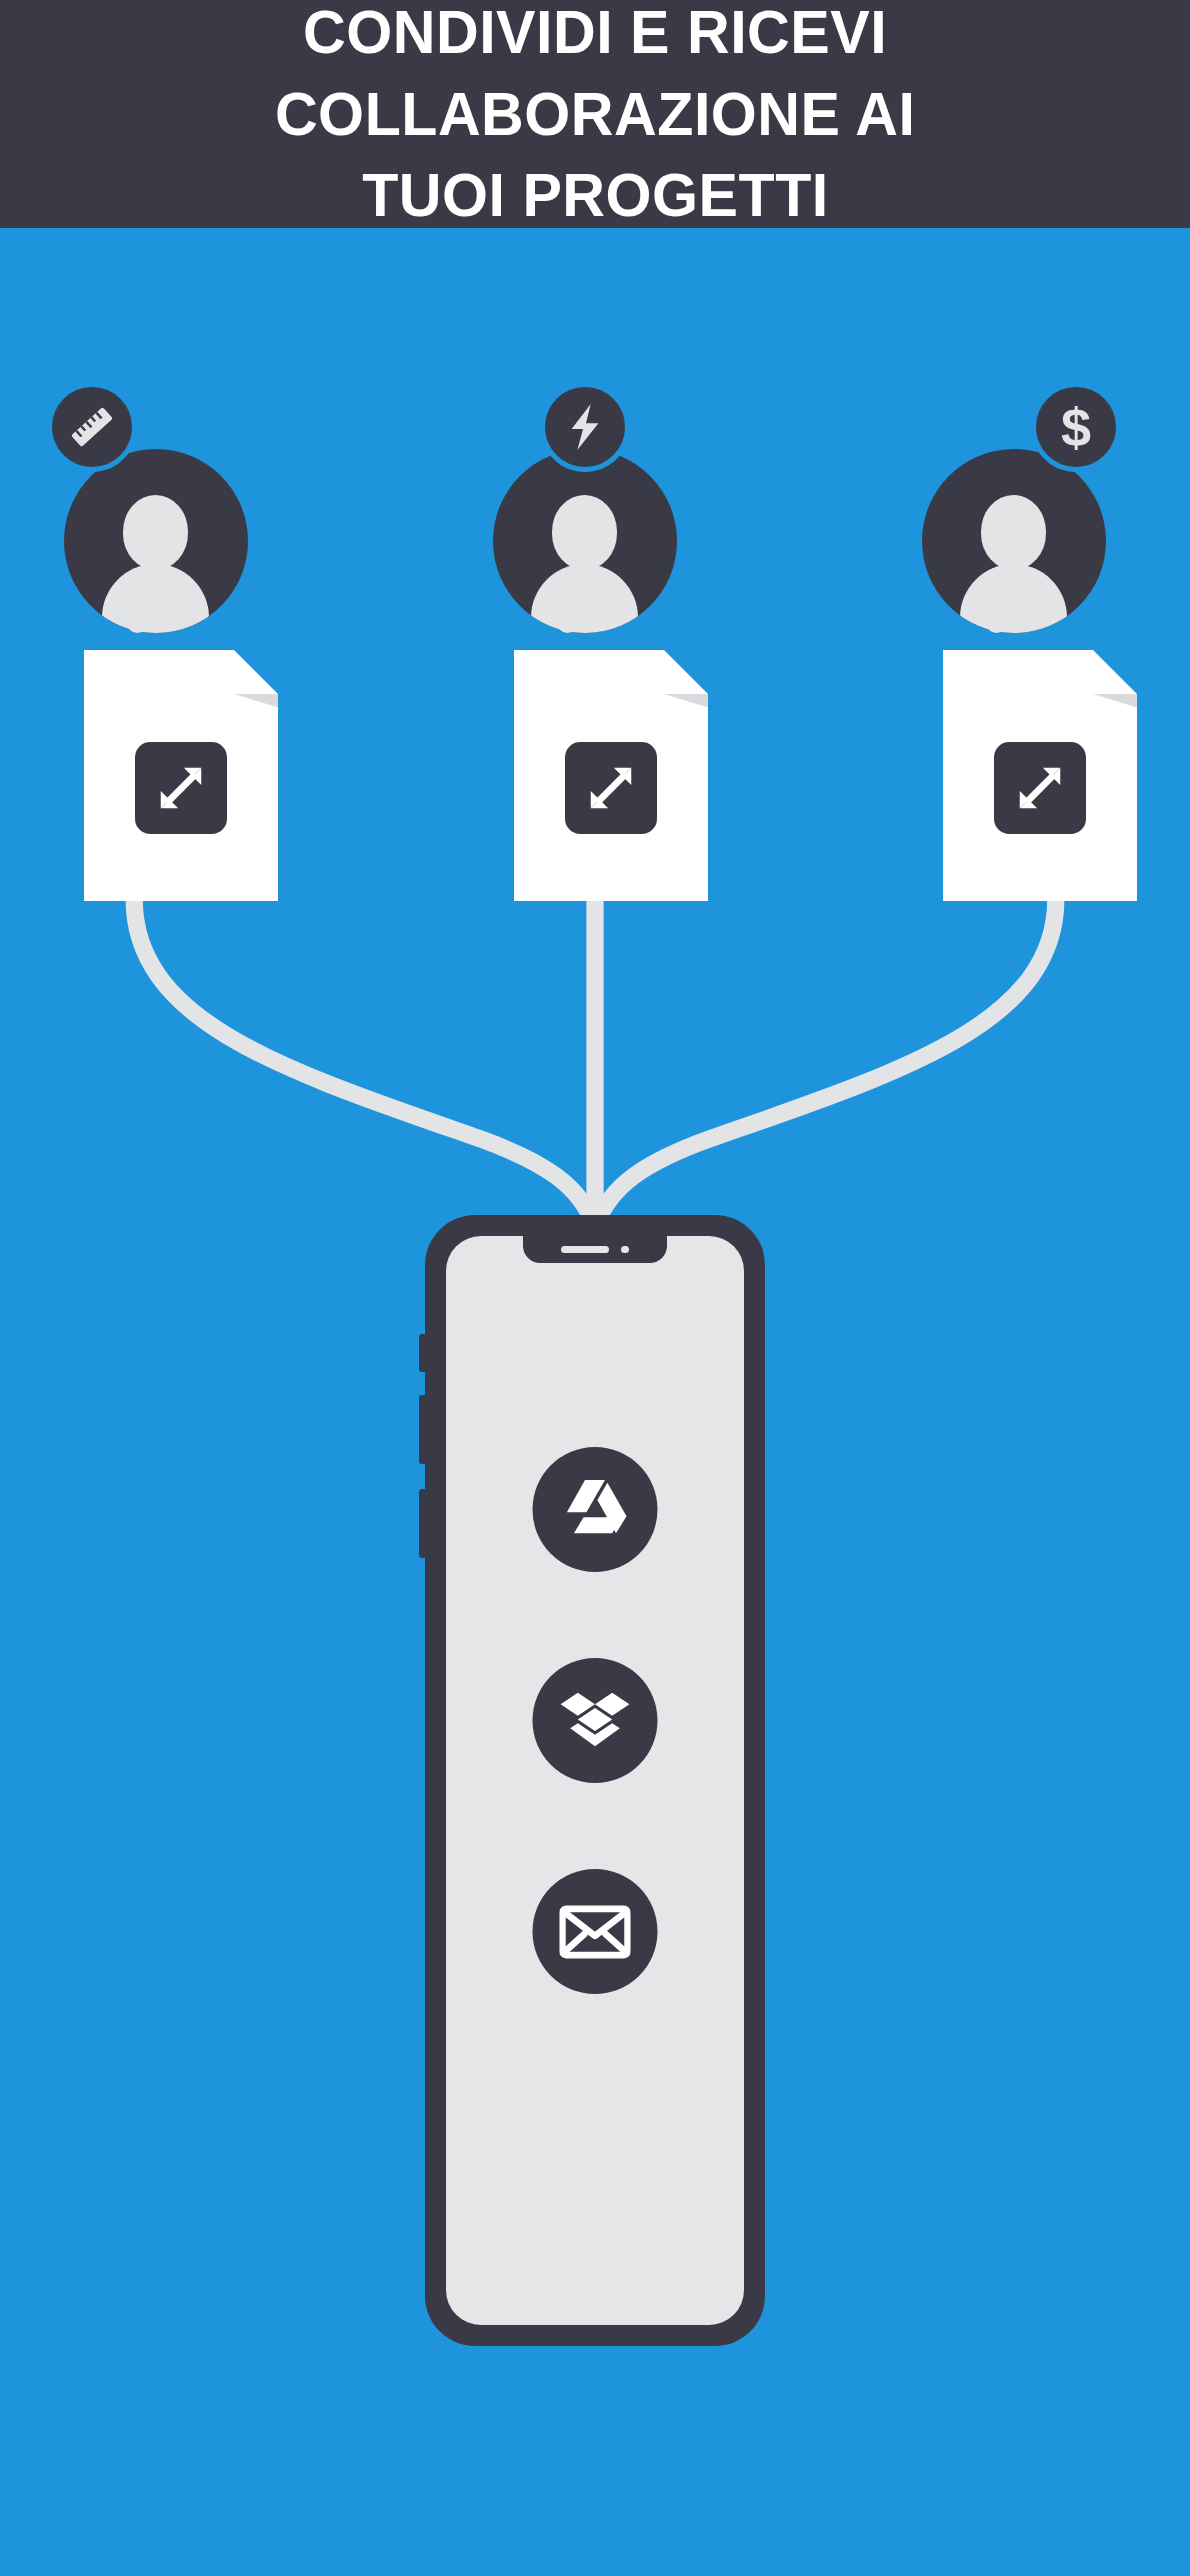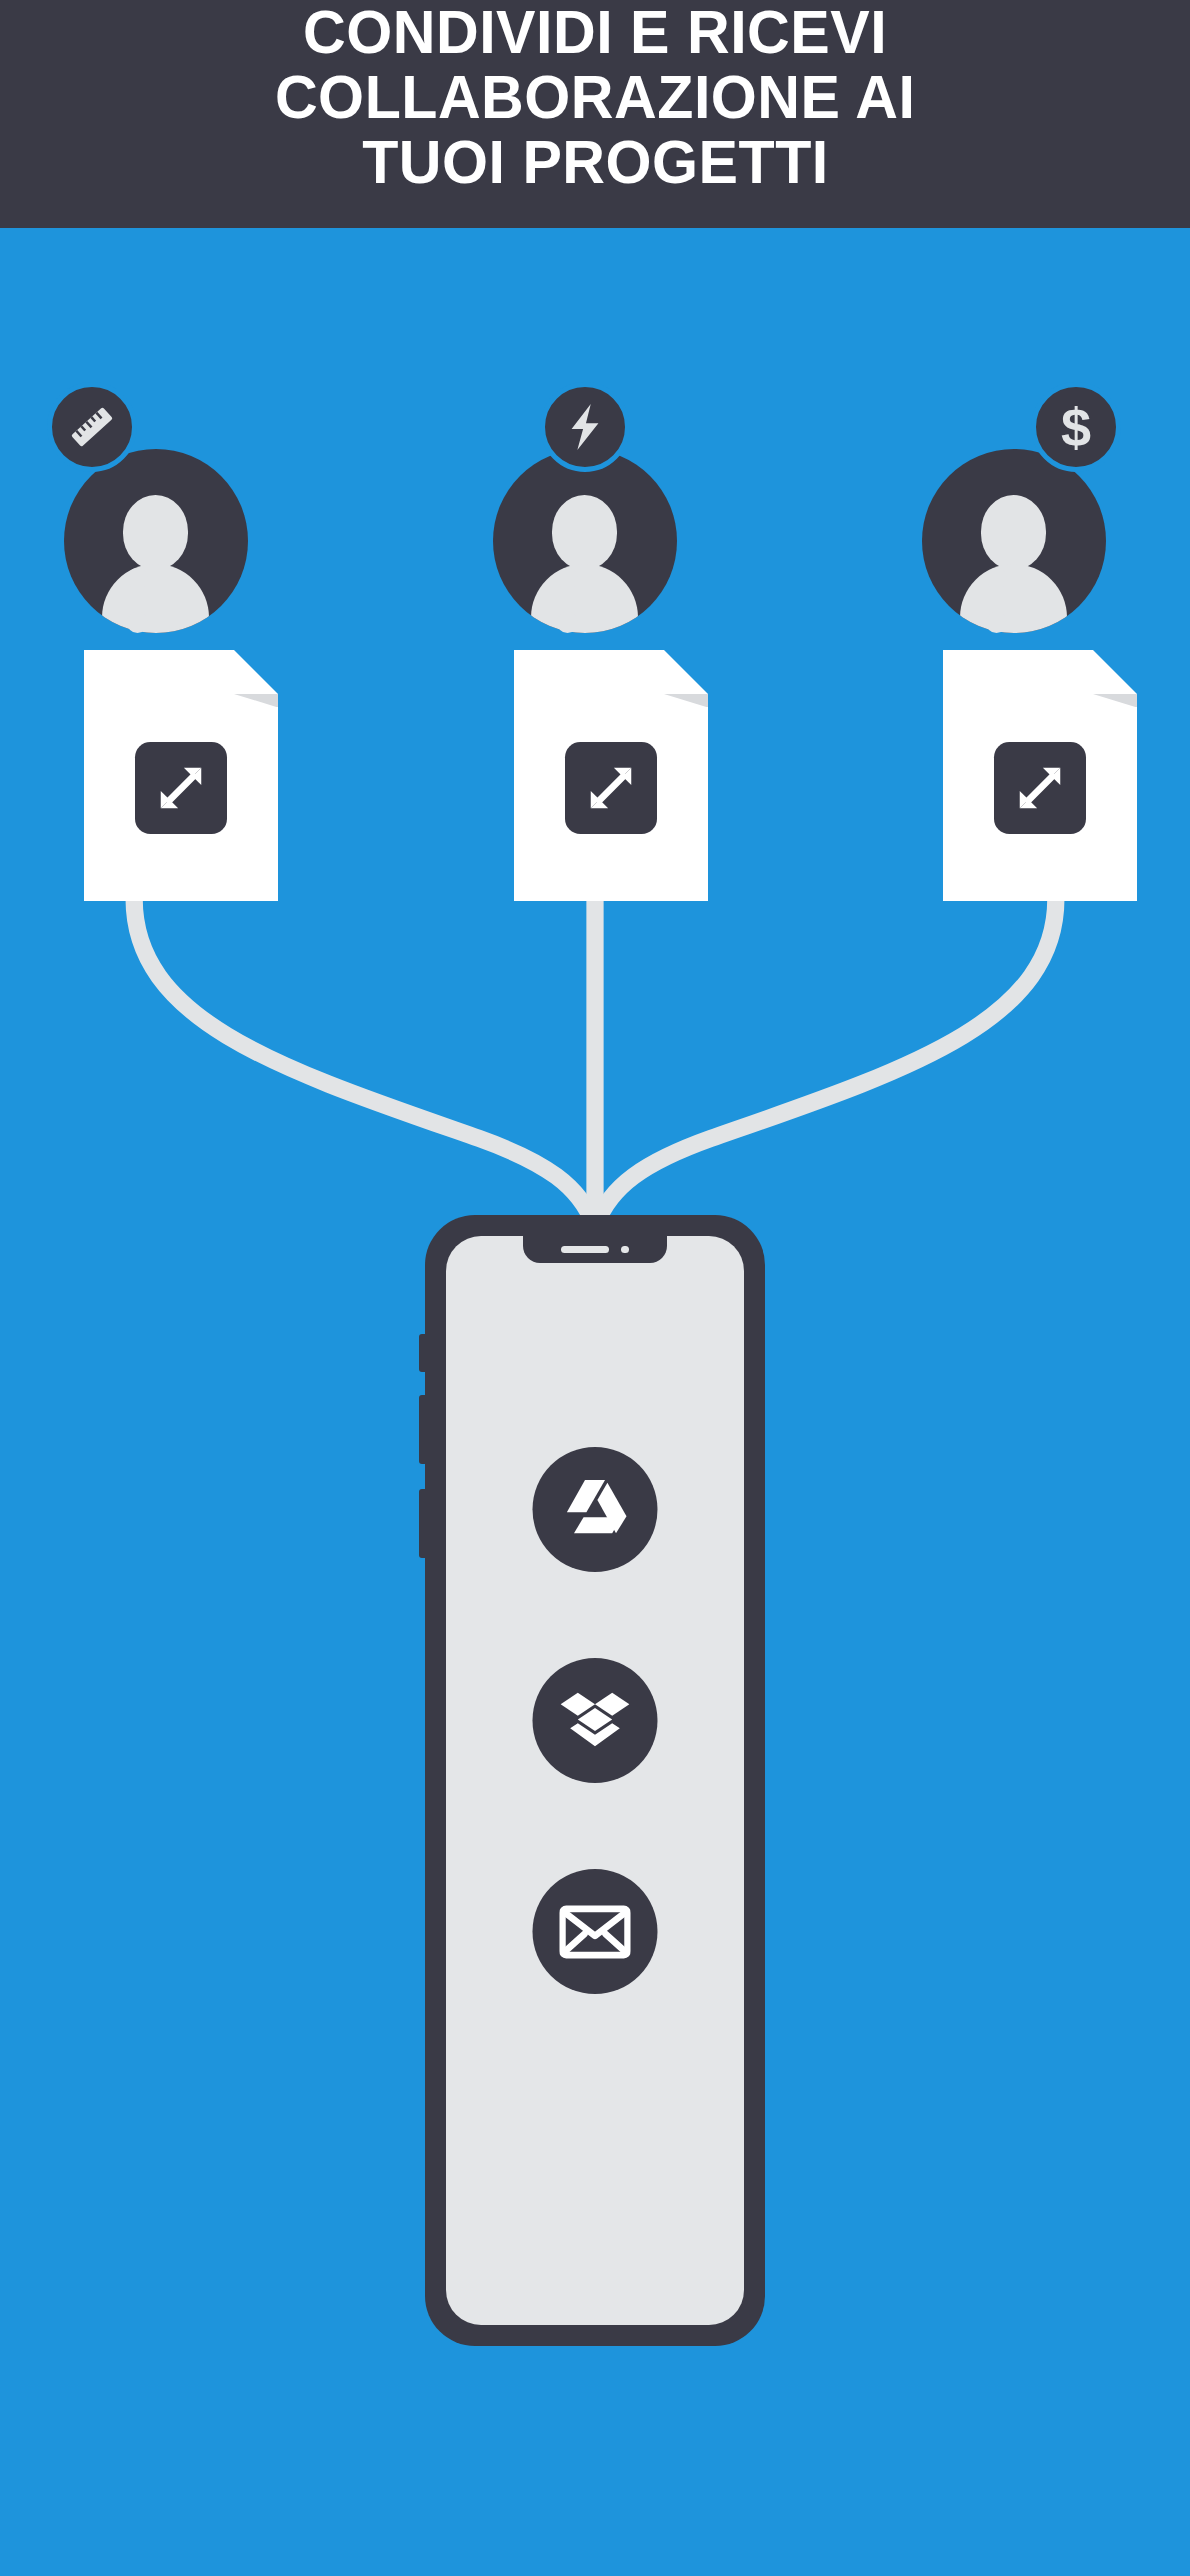--- a/index.html
+++ b/index.html
@@ -19,21 +19,21 @@
   
   #header {
     position: absolute;
     left: 0; top: 0;
     width: 1190px;
     height: 228px;
     background: #3A3A46;
     display: flex;
     flex-direction: column;
     align-items: center;
-    justify-content: flex-start;
+    justify-content: space-between;
   }
   .title-line {
     color: #FFFFFF;
     font-family: "Liberation Sans", sans-serif;
     font-weight: bold;
     font-size: 61px;
     line-height: 65px;
     letter-spacing: 0.5px;
     text-align: center;
     white-space: nowrap;

